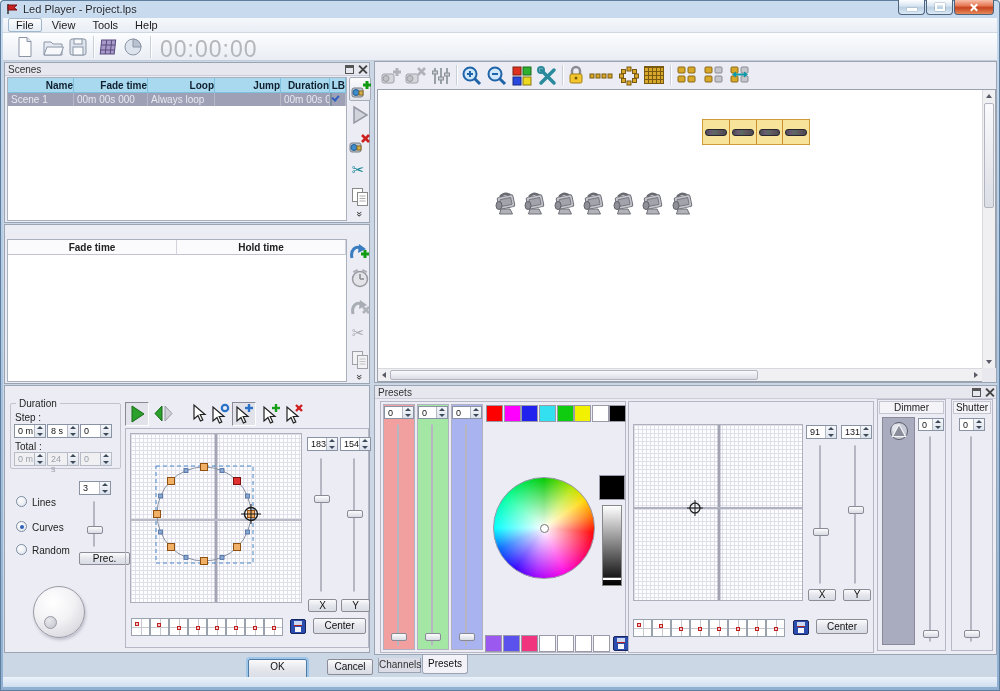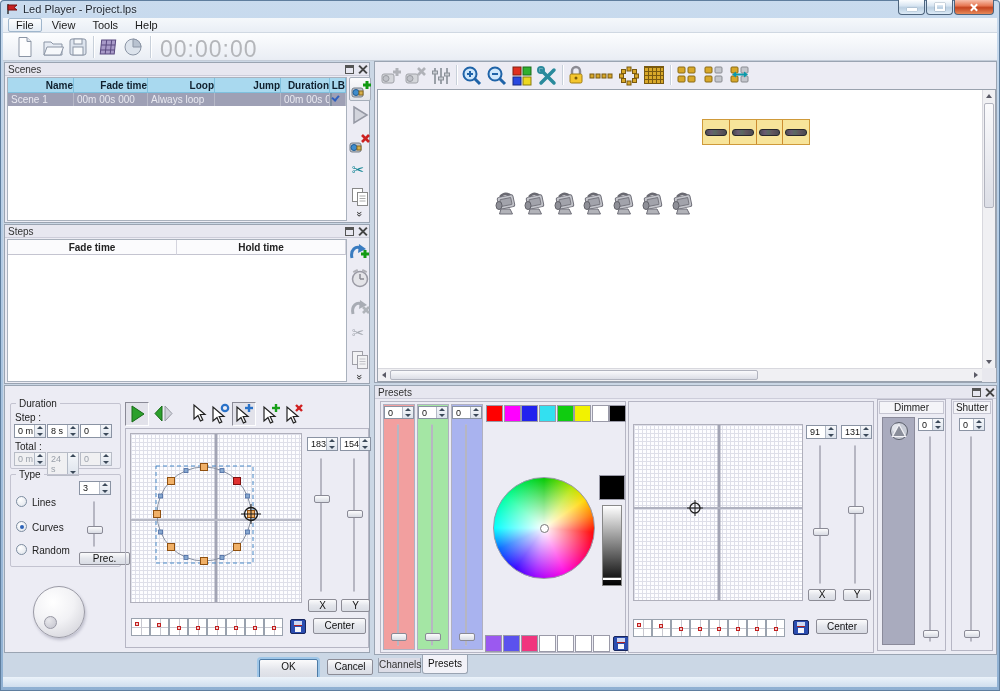--- a/index.html
+++ b/index.html
@@ -217,26 +217,20 @@
             <g stroke="#aaa">
               <line x1="8.5" y1="9" x2="14.5" y2="9"></line>
               <line x1="8.5" y1="11.5" x2="14.5" y2="11.5"></line>
               <line x1="8.5" y1="14" x2="14.5" y2="14"></line>
             </g>
           </svg></div>
       <span class="chev" style="left:351px;top:146px">»</span>
     </div>
 
     <div class="panel" style="left:1px;top:163px;width:366px;height:160px">
-      <div class="phdr"><span>Steps</span>
-        <span class="phbtns">
-            <i class="pfloat"></i>
-            <i class="px"></i>
-          </span>
-      </div>
       <div class="tbl" style="left:2px;top:14px;width:340px;height:143px">
         <div class="throw">
           <div class="steps-th" style="width:169px">Fade time</div>
           <div class="steps-th" style="width:169px">Hold time</div>
         </div>
       </div>
 
       <div class="a" style="left:343px;top:15px"><svg width="22" height="22">
             <path d="M4 18 C2 10 8 5 13 8.5" fill="none" stroke="#3a7cc0" stroke-width="3"></path>
             <polygon points="11,4 18,9 10,13" fill="#3a7cc0"></polygon>
@@ -464,32 +458,29 @@
         </div>
       <div class="spin" style="left:75px;top:38px;width:32px;height:14px">
           <span class="sv">0</span>
           <i class="sa"></i>
         </div>
       <span class="lbl" style="left:10px;top:55px">Total :</span>
       <div class="spin dis" style="left:9px;top:66px;width:32px;height:14px">
           <span class="sv">0 m</span>
           <i class="sa"></i>
         </div>
-      <div class="spin dis" style="left:42px;top:66px;width:32px;height:24px">
+      <div class="spin dis" style="left:42px;top:66px;width:32px;height:14px">
           <span class="sv">24 s</span>
           <i class="sa"></i>
         </div>
       <div class="spin dis" style="left:75px;top:66px;width:32px;height:14px">
           <span class="sv">0</span>
           <i class="sa"></i>
         </div>
 
-      <div class="gbox" style="left:5px;top:88px;width:111px;height:93px">
-        <span class="glbl">Type</span>
-      </div>
       <i class="radio" style="left:11px;top:110px"></i>
       <span class="lbl" style="left:27px;top:111px">Lines</span>
       <i class="radio sel" style="left:11px;top:135px"></i>
       <span class="lbl" style="left:27px;top:136px">Curves</span>
       <i class="radio" style="left:11px;top:158px"></i>
       <span class="lbl" style="left:27px;top:159px">Random</span>
       <div class="spin" style="left:74px;top:95px;width:32px;height:14px">
           <span class="sv">3</span>
           <i class="sa"></i>
         </div>
@@ -609,21 +600,21 @@
             <i class="dot" style="left:7px;top:7px"></i>
           </div>
         <div class="posbtn" style="left:138px;top:189px">
             <i class="dot" style="left:7px;top:7px"></i>
           </div>
         <i class="floppy" style="left:164px;top:190px"></i>
         <div class="btn" style="left:187px;top:189px;width:53px;height:16px;line-height:14px">Center</div>
       </div>
     </div>
 
-    <div class="btn focus" style="left:256px;top:598px;width:59px;height:21px;line-height:14px">OK</div>
+    <div class="btn focus" style="left:245px;top:598px;width:59px;height:21px;line-height:14px">OK</div>
     <div class="btn" style="left:324px;top:598px;width:46px;height:16px;line-height:14px">Cancel</div>
 
     <div class="panel" style="left:371px;top:324px;width:623px;height:270px">
       <div class="phdr"><span>Presets</span>
         <span class="phbtns">
             <i class="pfloat"></i>
             <i class="px"></i>
           </span>
       </div>
 

